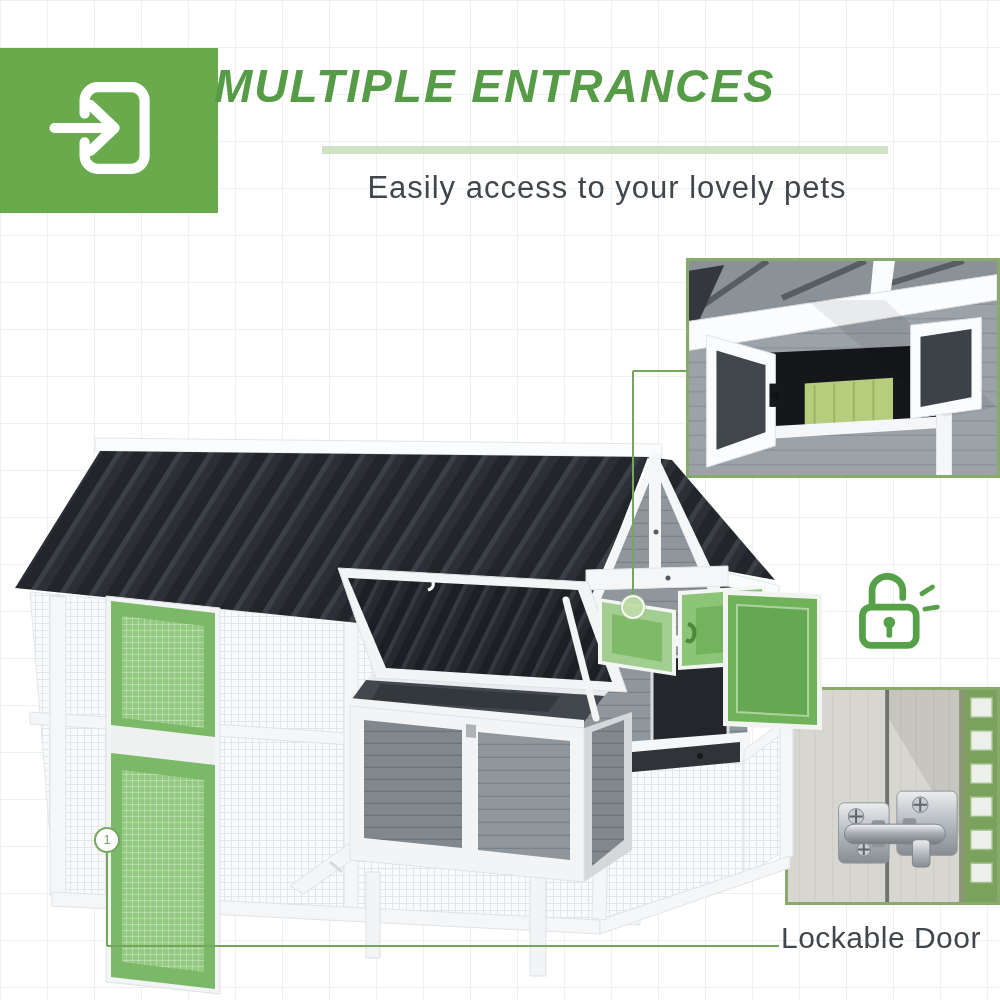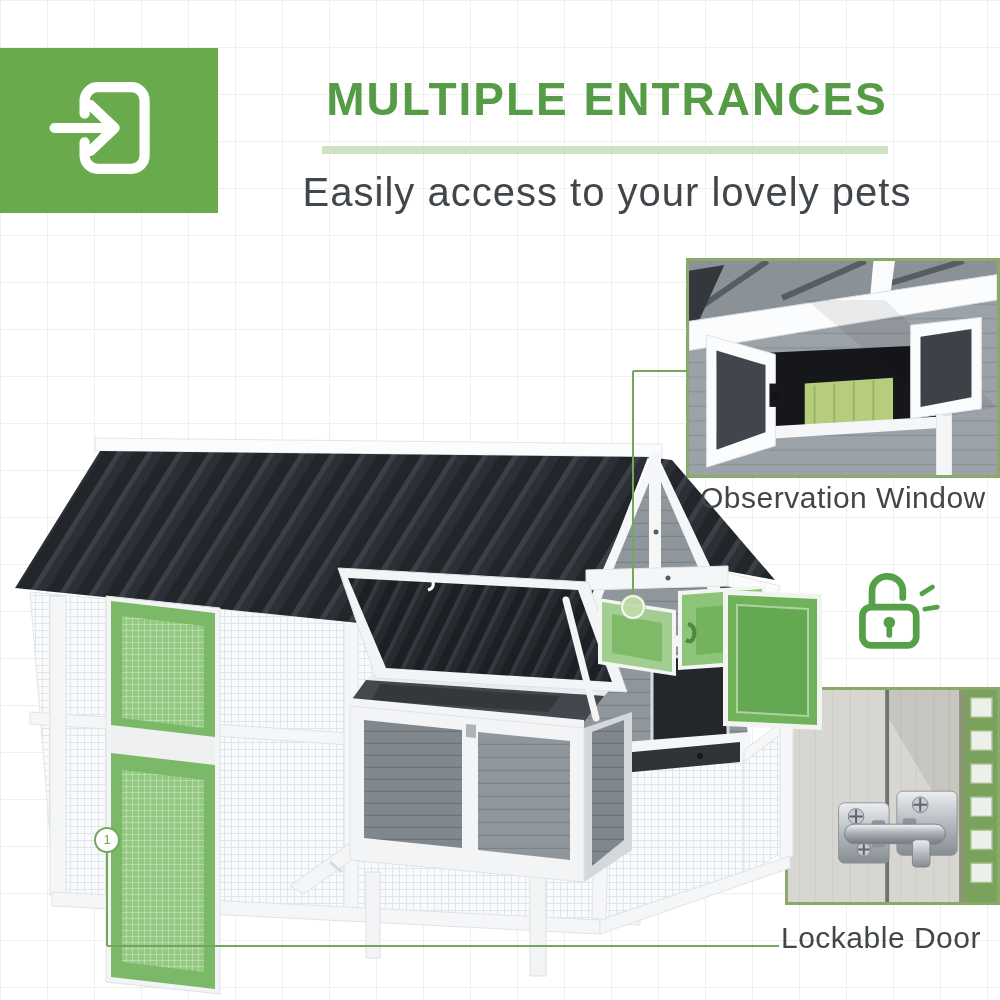--- a/index.html
+++ b/index.html
@@ -11,30 +11,31 @@
       linear-gradient(90deg, #edf0ec 1px, transparent 1px);
     background-size:47px 47px;
     font-family:"Liberation Sans", sans-serif;
   }
   .abs{position:absolute;}
   .icon-block{
     left:0;top:48px;width:218px;height:165px;background:#69aa4c;
   }
   .icon-block svg{position:absolute;left:45px;top:20px;}
   .title{
-    left:214px;top:72px;width:786px;text-align:center;
+    left:214px;top:59px;width:786px;text-align:left;
     font-size:46px;font-weight:bold;letter-spacing:2px;color:#569b45;
     white-space:nowrap;
+    font-style:italic;
   }
   .title-underline{
     left:322px;top:146px;width:566px;height:8px;background:#cfe2c3;
   }
   .subtitle{
     left:214px;top:170px;width:786px;text-align:center;
-    font-size:40px;font-weight:400;letter-spacing:1px;color:#41464b;
+    font-size:31px;font-weight:400;letter-spacing:1px;color:#41464b;
     white-space:nowrap;
   }
   .inset{
     border:3px solid #88ab6c;background:#fff;box-sizing:border-box;
   }
   .inset-top{left:686px;top:258px;width:314px;height:220px;}
   .inset-bottom{left:785px;top:687px;width:215px;height:218px;}
   .inset svg{display:block;width:100%;height:100%;}
   .coop{left:0;top:420px;}
   .overlay{left:0;top:0;pointer-events:none;}
@@ -304,21 +305,20 @@
       <path d="M633 371 H687"></path>
       <path d="M633 371 V600"></path>
       <path d="M107 853 V946"></path>
       <path d="M107 946 H779"></path>
     </g>
   </svg>
 
   <div class="abs marker-dot"></div>
   <div class="abs marker-num">1</div>
 
-  <div class="abs callout-label label-observation">Observation Window</div>
   <div class="abs callout-label label-lockable">Lockable Door</div>
 
   <svg class="abs padlock" width="96" height="90" viewBox="0 0 100 92">
     <g fill="none" stroke="#56a048" stroke-width="7" stroke-linecap="round" stroke-linejoin="round">
       <path d="M24 44 V28 A16 15 0 0 1 56 26 V34"></path>
       <rect x="14" y="44" width="56" height="40" rx="9" fill="#ffffff"></rect>
       <path d="M76 30 L87 23" stroke-width="5"></path>
       <path d="M79 46 L92 44" stroke-width="5"></path>
     </g>
     <circle cx="42" cy="60" r="6" fill="#56a048"></circle>

